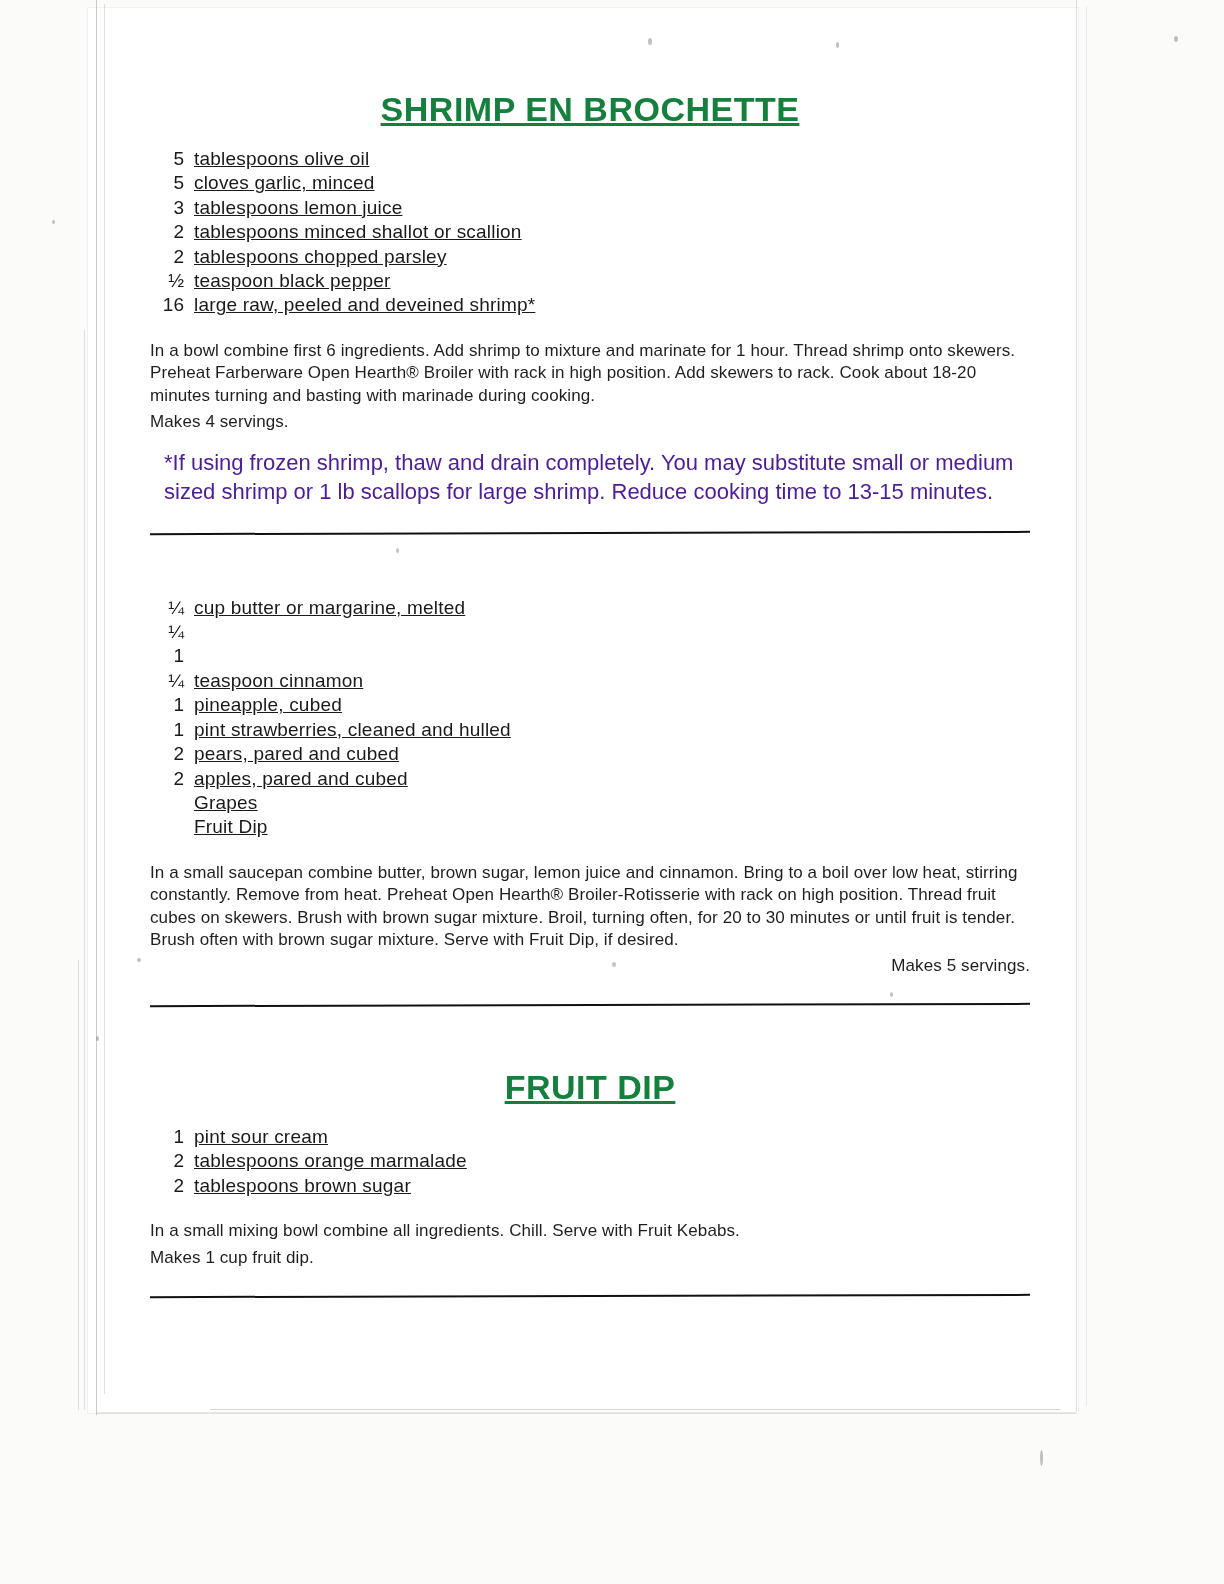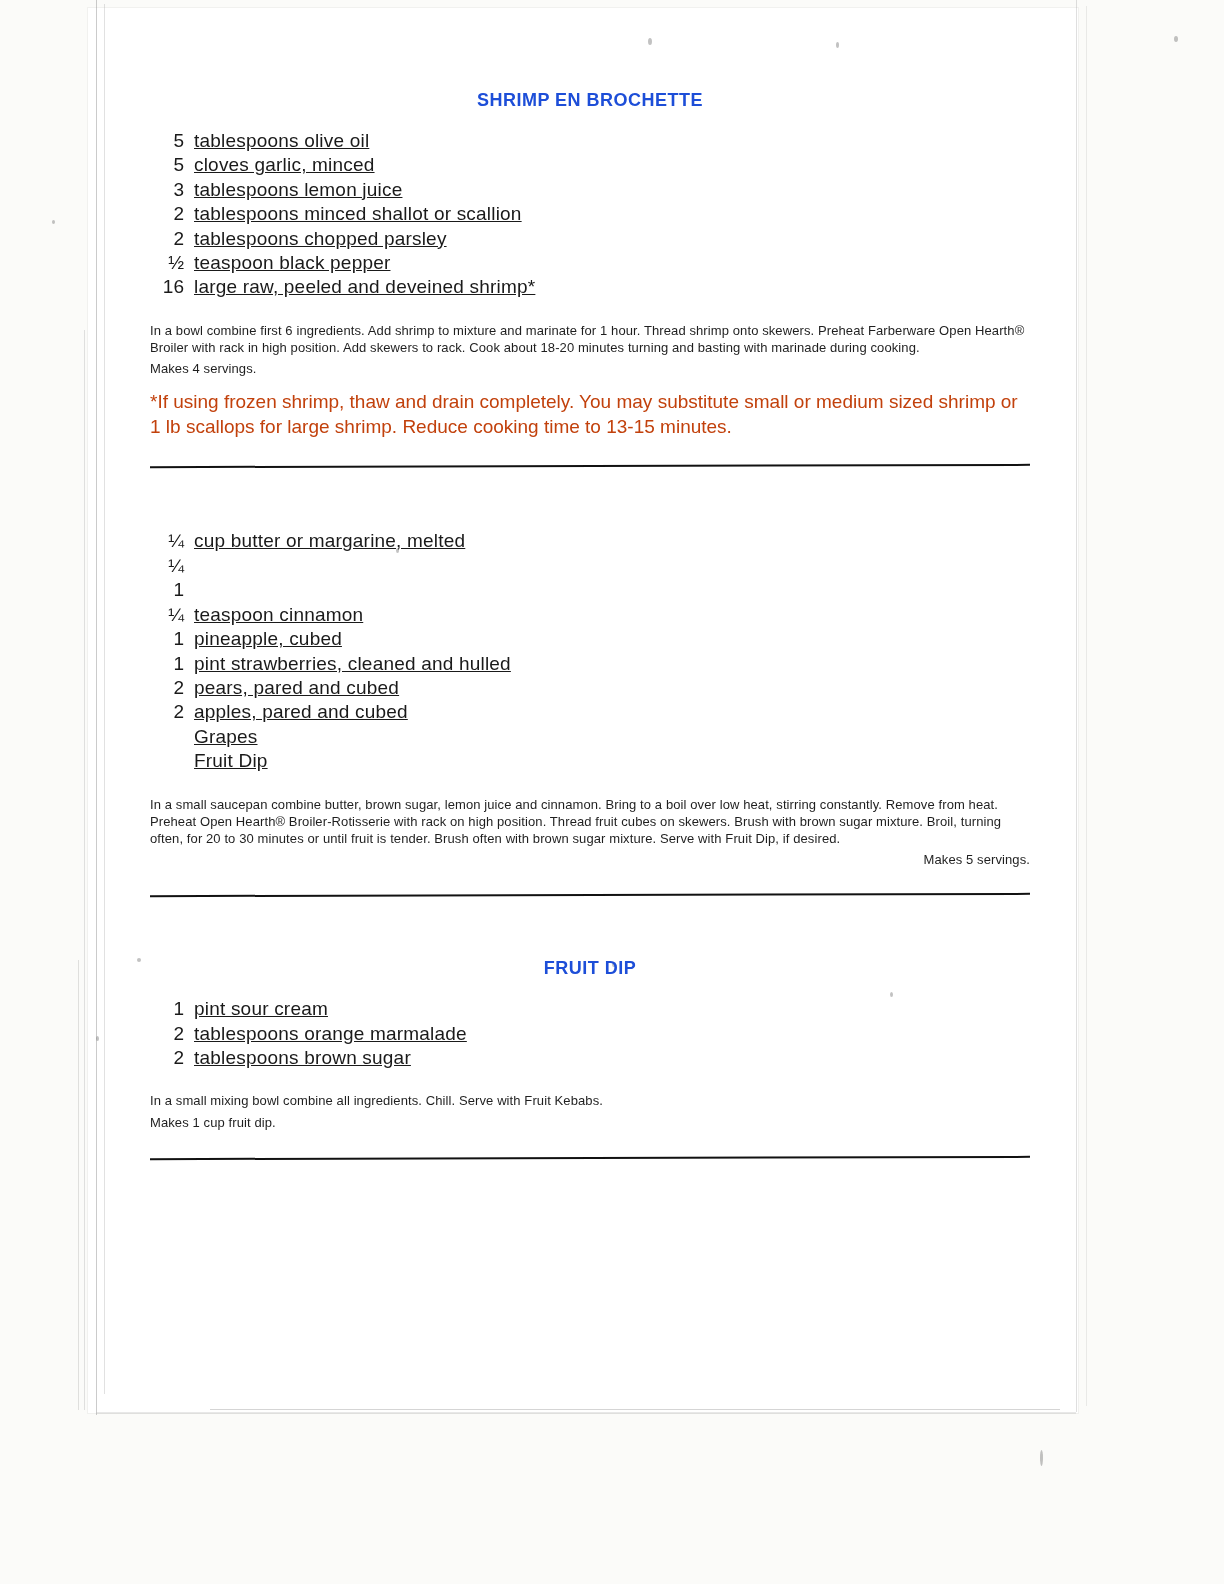--- a/index.html
+++ b/index.html
@@ -80,25 +80,26 @@
     width: 880px;
   }
 
   .recipe {
     position: relative;
   }
 
   .recipe-title {
     text-align: center;
     font-family: "Liberation Sans", sans-serif;
-    font-size: 18px;
+    font-size: 34px;
     font-weight: 700;
     letter-spacing: 0.5px;
-    color: #1d4ed8;
+    color: #15803d;
     margin: 0 0 18px 0;
+    text-decoration: underline;
   }
 
   .ingredients {
     list-style: none;
     margin: 0 0 22px 0;
     padding: 0;
   }
   .ingredients li {
     display: flex;
     font-size: 19px;
@@ -113,31 +114,31 @@
     padding-right: 10px;
     white-space: nowrap;
   }
   .ing-text {
     flex: 1 1 auto;
     letter-spacing: 0.2px;
     text-decoration: underline;
   }
 
   .method {
-    font-size: 13px;
+    font-size: 17px;
     line-height: 1.32;
     color: #1f1f1f;
     margin: 0 0 12px 0;
     letter-spacing: 0.1px;
   }
   .footnote {
-    font-size: 19px;
+    font-size: 22px;
     line-height: 1.32;
-    color: #c2410c;
-    margin: 0;
+    color: #4c1d95;
+    margin: 14px;
   }
 
   .divider {
     height: 0;
     border-top: 2.5px solid #111;
     margin: 26px 0 0 0;
     width: 880px;
     transform: rotate(-0.15deg);
   }
 

